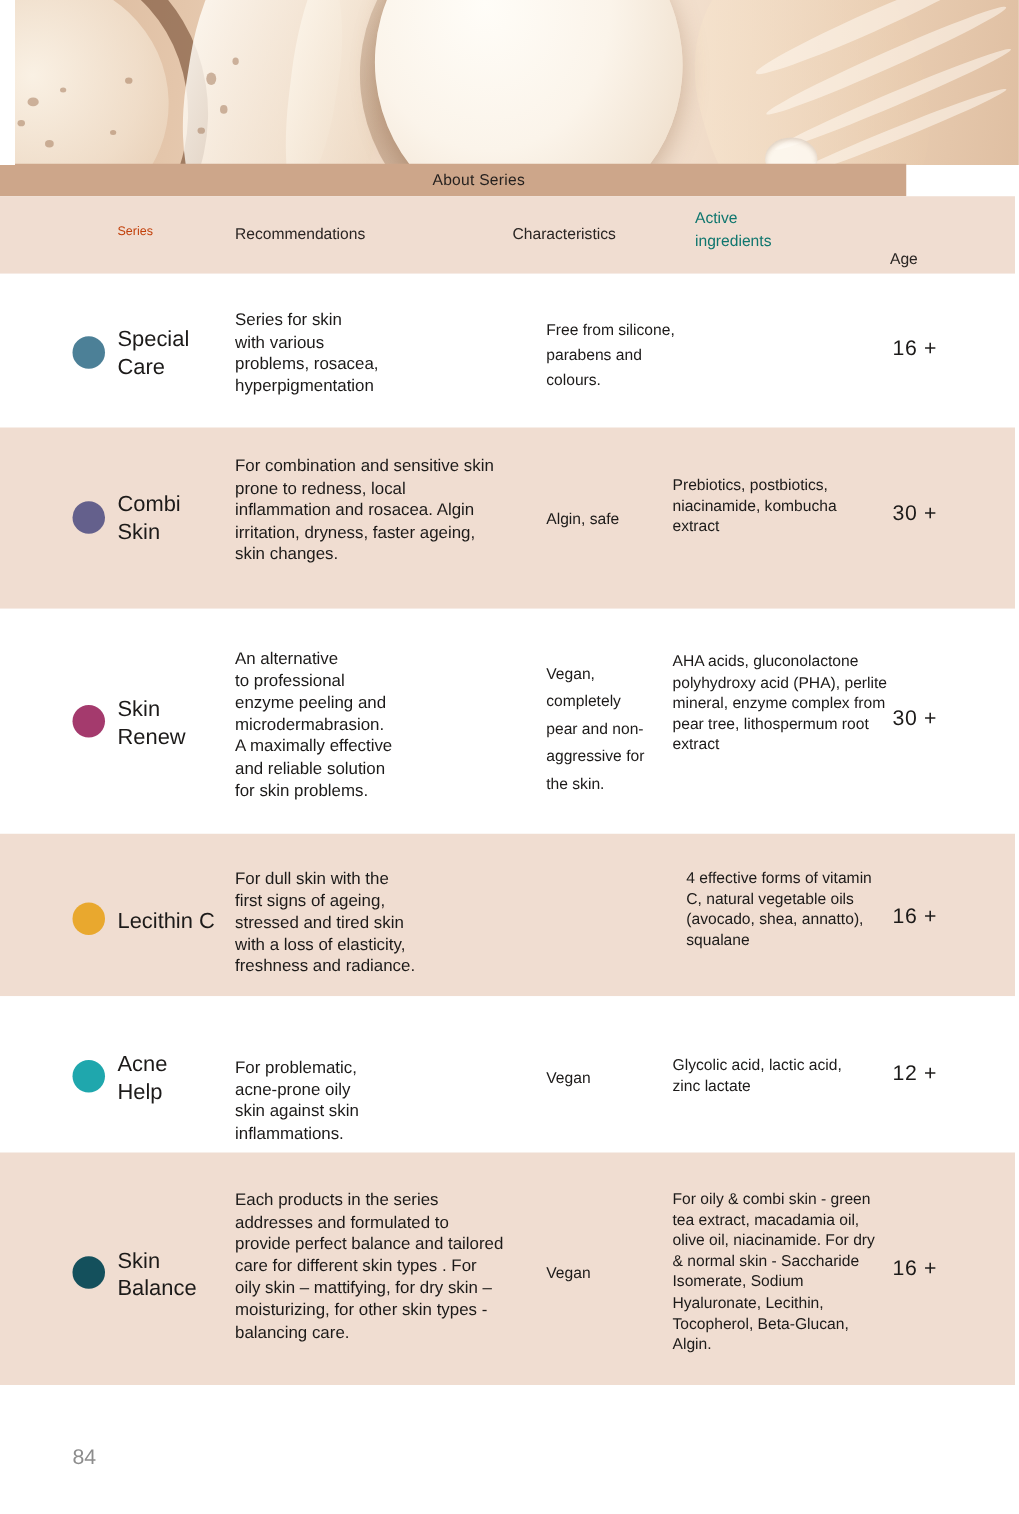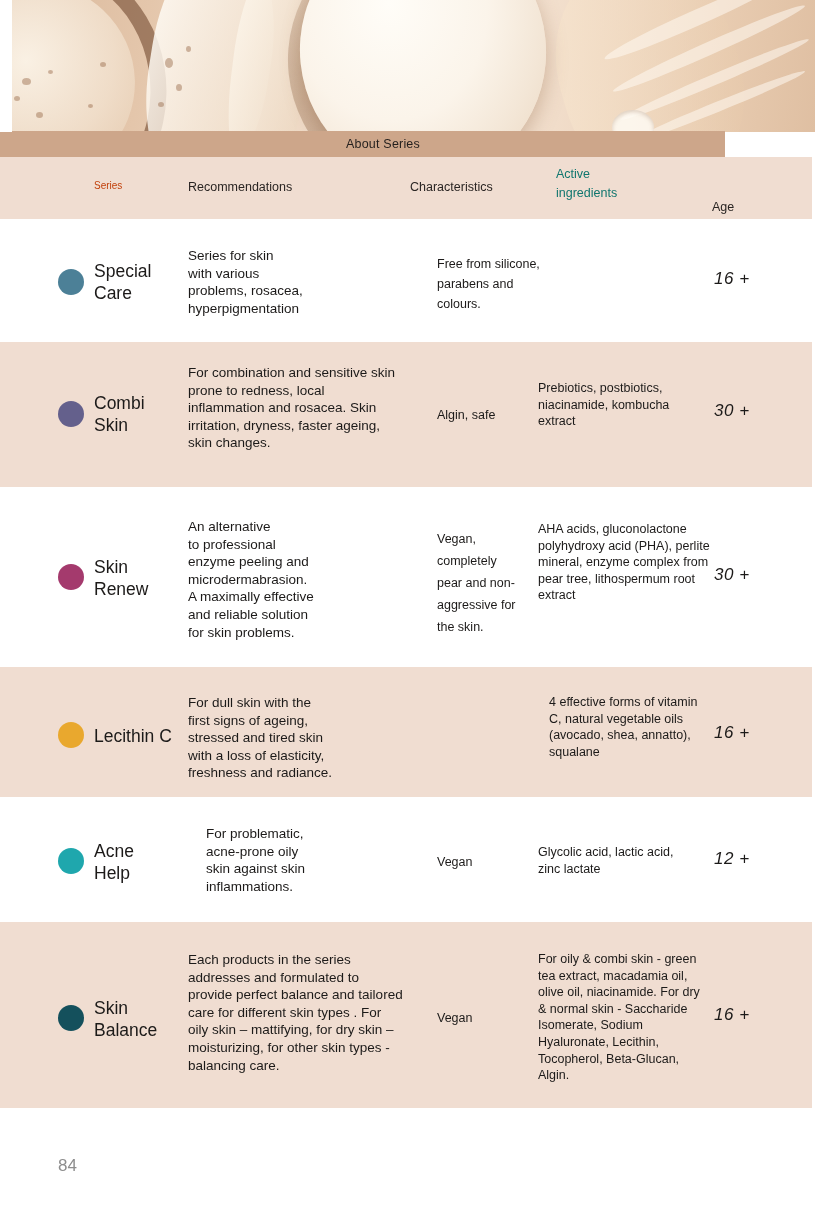--- a/index.html
+++ b/index.html
@@ -111,21 +111,21 @@
   .row.tint{background:#f0ddd1;}
   .row.plain{background:#ffffff;}
 
   .dot{position:absolute;border-radius:50%;width:26px;height:26px;left:58px;}
   .cell{position:absolute;color:#1c1a19;}
 
   .c-series{left:94px;font-size:17.5px;line-height:22px;}
   .c-rec{left:188px;width:216px;font-size:13.5px;line-height:17.6px;}
   .c-char{left:410px;width:130px;font-size:12.5px;line-height:20px;margin-left:27px;}
   .c-act{left:538px;width:170px;font-size:12.5px;line-height:16.6px;}
-  .c-age{left:714px;font-size:17px;line-height:22px;letter-spacing:.5px;font-style:italic;}
+  .c-age{left:714px;font-size:17px;line-height:22px;letter-spacing:.5px;}
 
   .pagenum{
     position:absolute;left:58px;top:1156px;
     font-size:17px;color:#8d8d8d;
   }
 </style>
 </head>
 <body>
 
 <div class="hero">
@@ -180,21 +180,21 @@
 <div class="cell c-char" style="top:254px;white-space:pre-line;">Free from silicone,
 parabens and
 colours.</div>
 <div class="cell c-act" style="top:254px;white-space:pre-line;"></div>
 <div class="cell c-age" style="top:268px;">16 +</div>
 
 <div class="row tint" style="top:342px;height:145px;"></div>
 <div class="dot" style="top: 401px; background: rgb(100, 96, 140);" id="dot1"></div>
 <div class="cell c-series" style="top:392px;white-space:pre-line;">Combi
 Skin</div>
-<div class="cell c-rec" style="top:364px;">For combination and sensitive skin prone to redness, local inflammation and rosacea. Skin irritation, dryness, faster ageing, skin changes.</div>
+<div class="cell c-rec" style="top:364px;">For combination and sensitive skin prone to redness, local inflammation and rosacea. Algin irritation, dryness, faster ageing, skin changes.</div>
 <div class="cell c-char" style="top:405px;">Algin, safe</div>
 <div class="cell c-act" style="top:380px;">Prebiotics, postbiotics, niacinamide, kombucha extract</div>
 <div class="cell c-age" style="top:400px;">30 +</div>
 
 <div class="row plain" style="top:487px;height:180px;"></div>
 <div class="dot" style="top: 564px; background: rgb(164, 58, 109);" id="dot2"></div>
 <div class="cell c-series" style="top:556px;white-space:pre-line;">Skin
 Renew</div>
 <div class="cell c-rec" style="top:518px;white-space:pre-line;">An alternative
 to professional
@@ -220,21 +220,21 @@
 with a loss of elasticity,
 freshness and radiance.</div>
 <div class="cell c-char" style="top:694px;"></div>
 <div class="cell c-act" style="top:694px;width:150px;margin-left:11px;">4 effective forms of vitamin C, natural vegetable oils (avocado, shea, annatto), squalane</div>
 <div class="cell c-age" style="top:722px;">16 +</div>
 
 <div class="row plain" style="top:797px;height:125px;"></div>
 <div class="dot" style="top: 848px; background: rgb(31, 167, 173);" id="dot4"></div>
 <div class="cell c-series" style="top:840px;white-space:pre-line;">Acne
 Help</div>
-<div class="cell c-rec" style="top:825px;white-space:pre-line;margin-left:18px;">For problematic,
+<div class="cell c-rec" style="top:845px;white-space:pre-line;">For problematic,
 acne-prone oily
 skin against skin
 inflammations.</div>
 <div class="cell c-char" style="top:852px;">Vegan</div>
 <div class="cell c-act" style="top:844px;width:140px;">Glycolic acid, lactic acid, zinc lactate</div>
 <div class="cell c-age" style="top:848px;">12 +</div>
 
 <div class="row tint" style="top:922px;height:186px;"></div>
 <div class="dot" style="top: 1005px; background: rgb(20, 80, 92);" id="dot5"></div>
 <div class="cell c-series" style="top:997px;white-space:pre-line;">Skin

